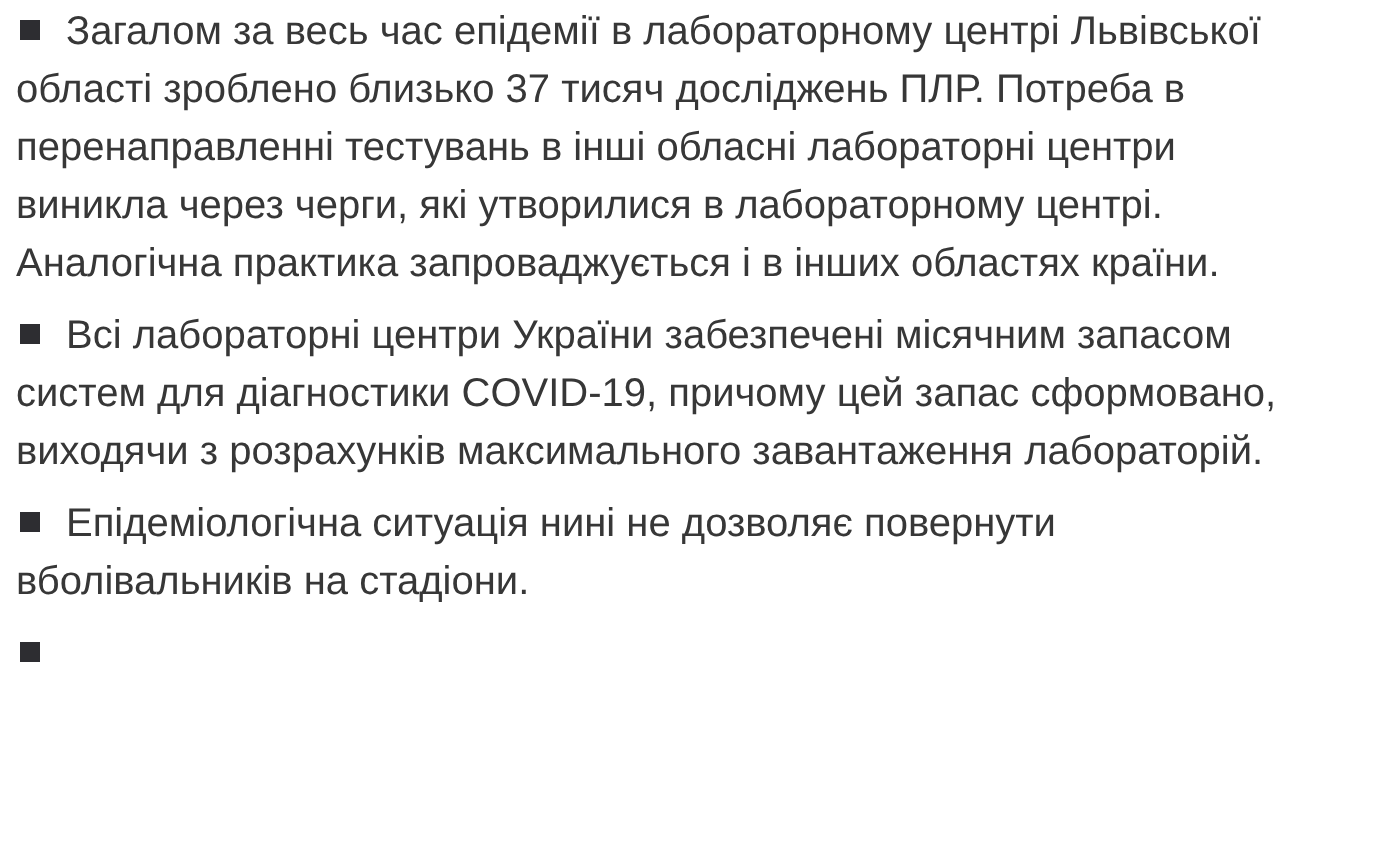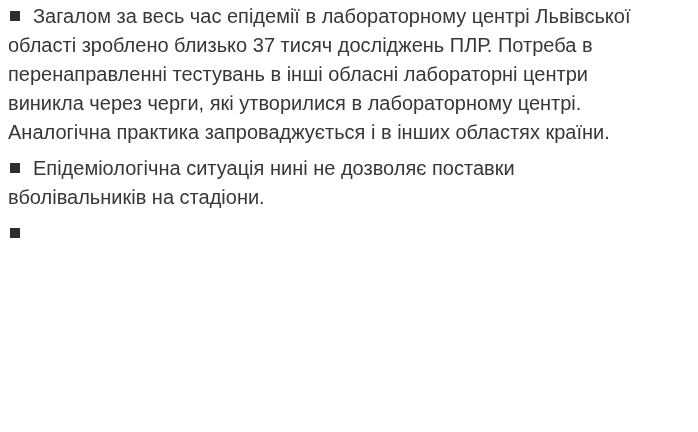--- a/index.html
+++ b/index.html
@@ -43,19 +43,22 @@
 <body>
 
 <div class="page">
 
   <p class="bullet-para"><span class="bullet-square"></span><span class="para-text">Загалом за весь час епідемії в лабораторному центрі Львівської
 області зроблено близько 37 тисяч досліджень ПЛР. Потреба в
 перенаправленні тестувань в інші обласні лабораторні центри
 виникла через черги, які утворилися в лабораторному центрі.
 Аналогічна практика запроваджується і в інших областях країни.</span></p>
 
+  <p class="bullet-para"><span class="bullet-square"></span><span class="para-text">Всі лабораторні центри України забезпечені місячним запасом
+систем для діагностики COVID-19, причому цей запас сформовано,
+виходячи з розрахунків максимального завантаження лабораторій.</span></p>
 
-  <p class="bullet-para"><span class="bullet-square"></span><span class="para-text">Епідеміологічна ситуація нині не дозволяє поставки
+  <p class="bullet-para"><span class="bullet-square"></span><span class="para-text">Епідеміологічна ситуація нині не дозволяє повернути
 вболівальників на стадіони.</span></p>
 
   <p class="bullet-para"><span class="bullet-square"></span></p>
 
 </div>
 
 </body></html>

